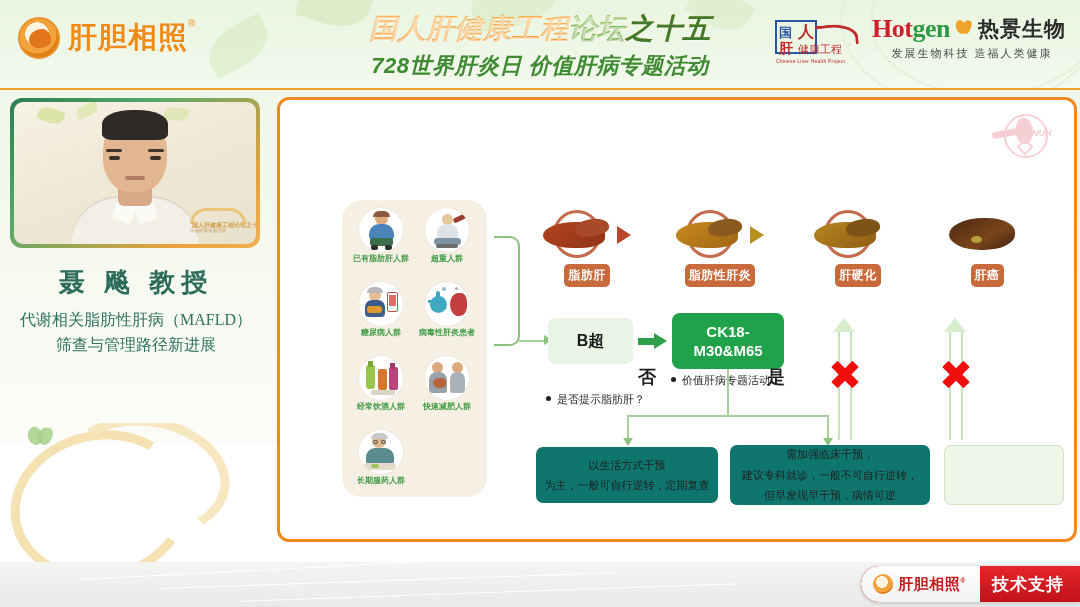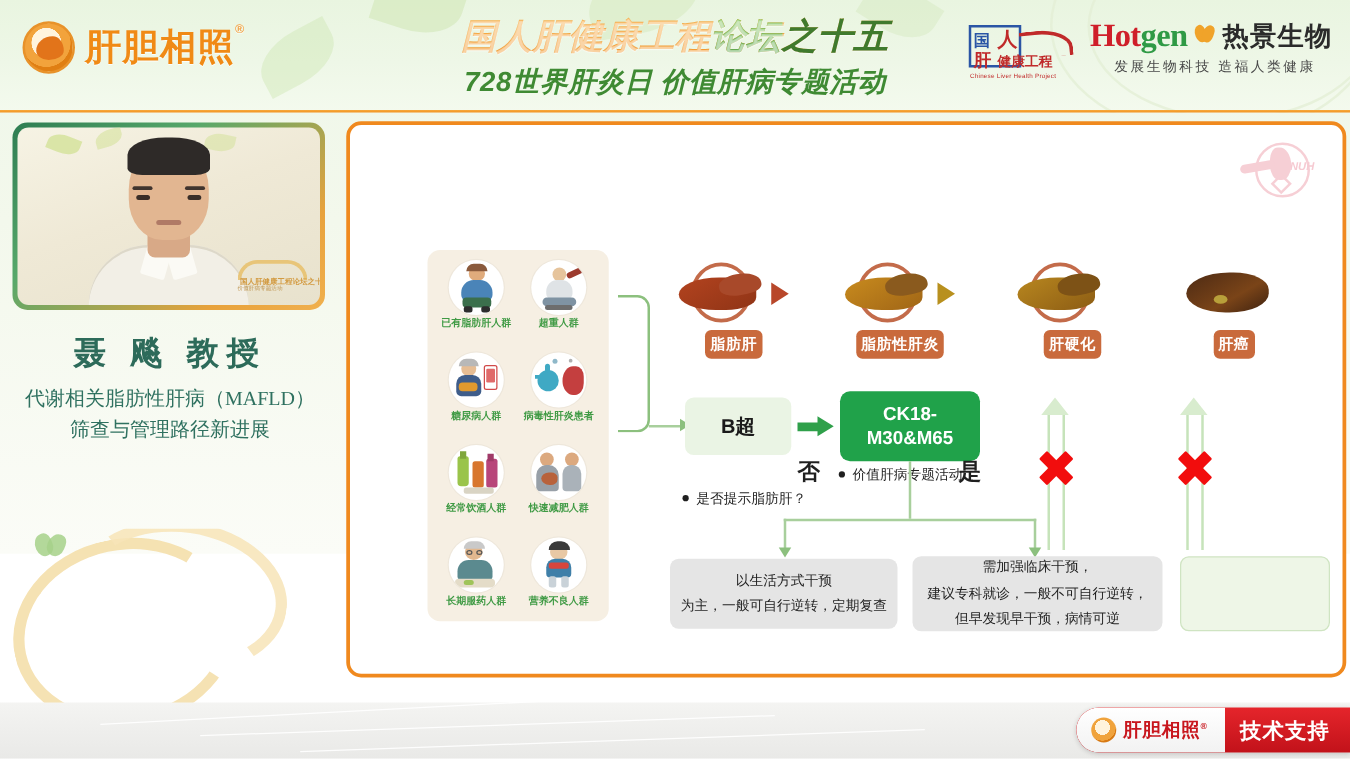--- a/index.html
+++ b/index.html
@@ -57,21 +57,21 @@
     letter-spacing:.5px;
   }
 
   .clhp-logo{ position:absolute; left:772px; top:18px; width:90px; height:52px; }
   .clhp-box{ position:absolute; left:3px; top:2px; width:42px;height:34px; border:2px solid #2a55a5; }
   .clhp-guo{ position:absolute; left:7px; top:6px; font-size:13px; font-weight:bold; color:#2a55a5;}
   .clhp-gan{ position:absolute; left:7px; top:22px; font-size:14px; font-weight:bold; color:#c02a2a;}
   .clhp-ren{ position:absolute; left:26px; top:4px; font-size:16px; font-weight:bold; color:#c02a2a;}
   .clhp-swoop{ position:absolute; left:44px; top:6px; width:42px; height:22px;
      border-top:3px solid #c02a2a; border-right:3px solid #c02a2a; border-radius:0 70% 0 0; transform:rotate(-6deg);}
-  .clhp-word{ position:absolute; left:26px; top:24px; font-size:11px; font-weight:bold; color:#c02a2a; white-space:nowrap;}
+  .clhp-word{ position:absolute; left:26px; top:24px; font-size:11px; font-weight:normal; color:#c02a2a; white-space:nowrap;}
   .clhp-en{ position:absolute; left:4px; top:40px; font-size:5px; color:#c02a2a; white-space:nowrap; letter-spacing:.2px;}
 
   .hotgen{ position:absolute; left:872px; top:14px; width:200px; }
   .hotgen-row{ display:flex; align-items:center; gap:6px; }
   .hotgen-en{ font-family:"Liberation Serif", serif; font-size:26px; font-weight:bold; color:#cf1f2a; letter-spacing:-.5px;}
   .hotgen-en .g{ color:#2f9a45; }
   .hotgen-bf{ position:relative; width:16px; height:22px; }
   .hotgen-bf::before,.hotgen-bf::after{
      content:""; position:absolute; top:2px; width:9px;height:14px;background:#f0a32a;border-radius:60% 40% 50% 50%;}
   .hotgen-bf::before{left:0; transform:rotate(-22deg);} .hotgen-bf::after{left:6px; transform:rotate(18deg);}
@@ -137,21 +137,21 @@
   .nuh-wm{ position:absolute; right:14px; top:8px; width:72px; height:58px; opacity:.55;}
   .nuh-ring{ position:absolute; left:16px; top:6px; width:44px;height:44px;border:2px solid #f0a8b4;border-radius:50%;}
   .nuh-blade{ position:absolute; left:28px; top:10px; width:17px; height:26px; background:#f0a8b4; border-radius:40% 60% 50% 50%;}
   .nuh-tail{ position:absolute; left:4px; top:22px; width:28px;height:7px;background:#f0a8b4;border-radius:6px; transform:rotate(-10deg);}
   .nuh-dia{ position:absolute; left:31px; top:33px; width:12px;height:12px;border:2px solid #f0a8b4; transform:rotate(45deg);}
   .nuh-txt{ position:absolute; left:44px; top:20px; font-size:9px; font-weight:bold; color:#ef9fae; font-style:italic;}
 
   
   .pop-panel{
     position:absolute; left:62px; top:100px; width:145px; height:297px;
-    background:#f6efe3; border-radius:10px;text-decoration:underline;
+    background:#f6efe3; border-radius:20px;text-decoration:underline;
   }
   .pop-grid{ position:absolute; left:6px; top:8px; width:133px; display:flex; flex-wrap:wrap; }
   .pop-cell{ width:66px; height:74px; text-align:center; }
   .pop-circ{
     width:44px;height:44px;margin:0 auto; border-radius:50%; background:#fff; position:relative; overflow:hidden;
     box-shadow:0 0 0 1px rgba(0,0,0,.03);
   }
   .pop-label{ margin-top:2px; font-size:8px; font-weight:bold; color:#3f9a44; line-height:1.15; }
   
   .fg{ position:absolute; }
@@ -193,21 +193,21 @@
     display:flex; flex-direction:column; align-items:center; justify-content:center; line-height:1.3;
   }
   .bullet-row{ position:absolute; display:flex; gap:6px; align-items:flex-start; }
   .bullet-dot{ width:5px;height:5px;border-radius:50%;background:#1f1f1f; margin-top:5px; flex:none;}
   .bullet-txt{ font-size:11px; color:#1f1f1f; line-height:1.5; }
 
   .label-no{ position:absolute; left:358px; top:265px; font-size:18px; font-weight:bold; color:#1f1f1f; }
   .label-yes{ position:absolute; left:487px; top:265px; font-size:18px; font-weight:bold; color:#1f1f1f; }
 
   .box-out{
-    position:absolute; background:#e5e5e5; border-radius:7px;
+    position:absolute; background:#0f766e; border-radius:7px;
     font-size:11px; color:#1f1f1f; line-height:1.85; text-align:center;
     display:flex; align-items:center; justify-content:center; padding:5px 8px;
   }
   .box-out1{ left:256px; top:347px; width:182px; height:56px; }
   .box-out2{ left:450px; top:345px; width:200px; height:60px; }
 
   .line-g{ position:absolute; background:#a8cf9c; }
   .xmark{ position:absolute; width:38px;height:38px; }
   .xmark span{ position:absolute; left:4px; top:15px; width:30px;height:9px;background:#f20d0d; border-radius:1px;}
   .xmark span:first-child{ transform:rotate(45deg);} .xmark span:last-child{ transform:rotate(-45deg);}
@@ -412,31 +412,20 @@
             <div class="fg" style="left:12px;top:3px;width:17px;height:6px;background:#c9c9c9;border-radius:8px 8px 0 0;"></div>
             <div class="fg" style="left:14px;top:10px;width:5px;height:4px;border:1px solid #555;border-radius:50%;"></div>
             <div class="fg" style="left:22px;top:10px;width:5px;height:4px;border:1px solid #555;border-radius:50%;"></div>
             <div class="fg fg-body" style="left:7px;top:18px;width:28px;height:16px;background:#5b8a8f;border-radius:9px 9px 3px 3px;"></div>
             <div class="fg" style="left:5px;top:33px;width:32px;height:7px;background:#e4dcc8;border-radius:3px;"></div>
             <div class="fg" style="left:12px;top:34px;width:8px;height:4px;background:#9fc45a;border-radius:2px;"></div>
           </div>
           <div class="pop-label">长期服药人群</div>
         </div>
 
-        <div class="pop-cell">
-          <div class="pop-circ">
-            <div class="fg fg-head" style="left:15px;top:5px;width:14px;height:13px;background:#e8c8a4;"></div>
-            <div class="fg" style="left:14px;top:3px;width:17px;height:7px;background:#3a3a3a;border-radius:8px 8px 0 0;"></div>
-            <div class="fg fg-body" style="left:12px;top:17px;width:20px;height:15px;background:#3f7fa8;border-radius:7px 7px 3px 3px;"></div>
-            <div class="fg" style="left:14px;top:20px;width:16px;height:5px;background:#d8453c;border-radius:2px;"></div>
-            <div class="fg" style="left:14px;top:31px;width:6px;height:9px;background:#c9d2d8;border-radius:2px;"></div>
-            <div class="fg" style="left:24px;top:31px;width:6px;height:9px;background:#c9d2d8;border-radius:2px;"></div>
-          </div>
-          <div class="pop-label">营养不良人群</div>
-        </div>
 
       </div>
     </div>
 
     <div class="conn" style="left:214px;top:136px;width:26px;height:110px;border-width:2px 2px 2px 0;border-radius:0 10px 10px 0;"></div>
     <div class="line-g" style="left:239px;top:240px;width:28px;height:2px;"></div>
     <div style="position:absolute;left:264px;top:235px;width:0;height:0;border-top:5px solid transparent;border-bottom:5px solid transparent;border-left:8px solid #8cc07e;"></div>
 
     <div class="liver-row">
       <div class="liver-item" style="left:0;">

